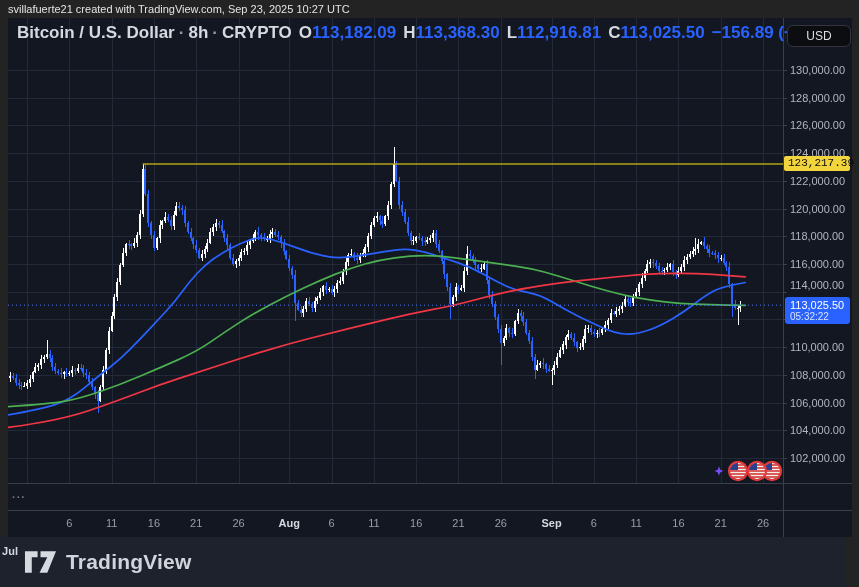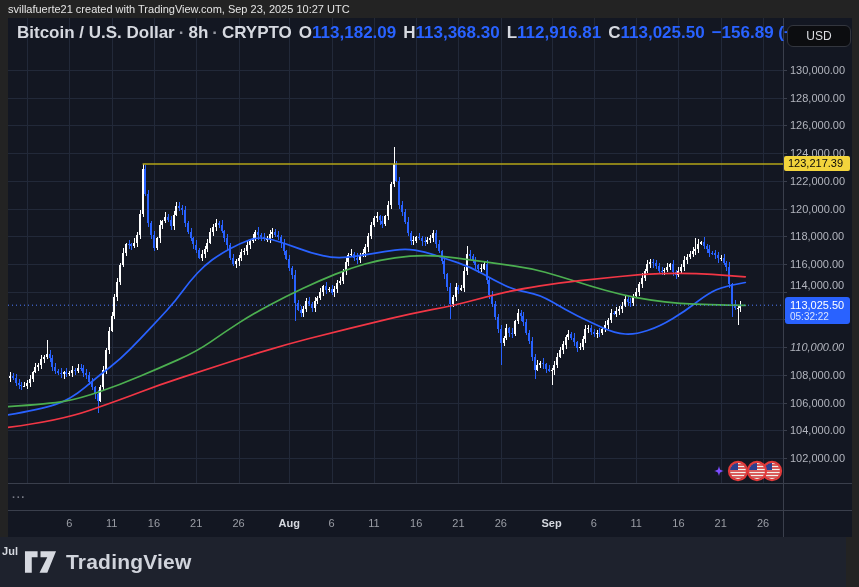--- a/index.html
+++ b/index.html
@@ -12,21 +12,21 @@
   .lg-row{height:14px;}
   .lg-gap{display:inline-block;width:7px;}
   .lg-sep{color:#9598a1;padding:0 4px;}
   .v-blue{color:#2962ff;}
   .v-green{color:#4caf50;}
   .v-red{color:#f23645;}
   #usd-btn{left:787px;top:25px;width:64px;height:22px;background:#0c0d10;border:1px solid #33363e;border-radius:6px;color:#dcdee3;font-size:12px;display:flex;align-items:center;justify-content:center;box-sizing:border-box;}
   .tick-label{position:absolute;left:790px;height:14px;font-size:11px;line-height:14px;color:#b2b5be;white-space:nowrap;}
   .time-label{position:absolute;top:516px;height:14px;font-size:11px;line-height:14px;color:#9b9ea6;transform:translateX(-50%);white-space:nowrap;}
   .time-label.major{color:#d5d8df;font-weight:700;}
-  #level-label{left:784px;top:156px;width:62px;height:15px;background:#f2d43c;color:#0a0a0a;font-size:11px;line-height:15px;padding-left:4px;border-radius:2px;}
+  #level-label{left:784px;top:156px;width:62px;height:15px;background:#f2d43c;color:#0a0a0a;font-size:11px;line-height:15px;padding-left:4px;border-radius:2px;font-family:Liberation Mono, monospace;}
   #price-label{left:785px;top:297px;width:60px;background:#2962ff;border-radius:3px;color:#fff;padding:2px 0 2px 5px;}
   #price-label .pl1{font-size:11px;line-height:12px;}
   #price-label .pl2{font-size:10px;line-height:11px;opacity:.82;}
   #pane-ellipsis{left:12px;top:491px;color:#787b86;font-size:11px;font-weight:700;letter-spacing:1px;line-height:12px;}
   #price-axis-zone{left:783px;top:18px;width:69px;height:492px;}
   #time-axis-zone{left:8px;top:510px;width:844px;height:27px;}
   #bottom-bar{left:0;top:537px;width:846px;height:50px;background:#1e222d;display:flex;align-items:center;}
   #brand-wrap{display:flex;align-items:center;margin-left:24px;}
   #brand-text{color:#d1d4dc;font-size:21px;font-weight:700;margin-left:9px;letter-spacing:.2px;}
 </style>
@@ -718,21 +718,21 @@
 
 <div class="tick-label" style="top: 63px;">130,000.00</div>
     <div class="tick-label" style="top: 90.7143px;">128,000.00</div>
     <div class="tick-label" style="top: 118.429px;">126,000.00</div>
     <div class="tick-label" style="top: 146.143px;">124,000.00</div>
     <div class="tick-label" style="top: 173.857px;">122,000.00</div>
     <div class="tick-label" style="top: 201.571px;">120,000.00</div>
     <div class="tick-label" style="top: 229.286px;">118,000.00</div>
     <div class="tick-label" style="top: 257px;">116,000.00</div>
     <div class="tick-label" style="top: 278px;">114,000.00</div>
-    <div class="tick-label" style="top: 340.143px; font-style: italic;">110,000.00</div>
+    <div class="tick-label" style="top: 340.143px;">110,000.00</div>
     <div class="tick-label" style="top: 367.857px;">108,000.00</div>
     <div class="tick-label" style="top: 395.571px;">106,000.00</div>
     <div class="tick-label" style="top: 423.285px;">104,000.00</div>
     <div class="tick-label" style="top: 451px;">102,000.00</div>
     <div class="time-label major" style="left: 10px; margin-top: 28px;">Jul</div>
     <div class="time-label" style="left: 69.3px;">6</div>
     <div class="time-label" style="left: 111.6px;">11</div>
     <div class="time-label" style="left: 153.9px;">16</div>
     <div class="time-label" style="left: 196.2px;">21</div>
     <div class="time-label" style="left: 238.5px;">26</div>

